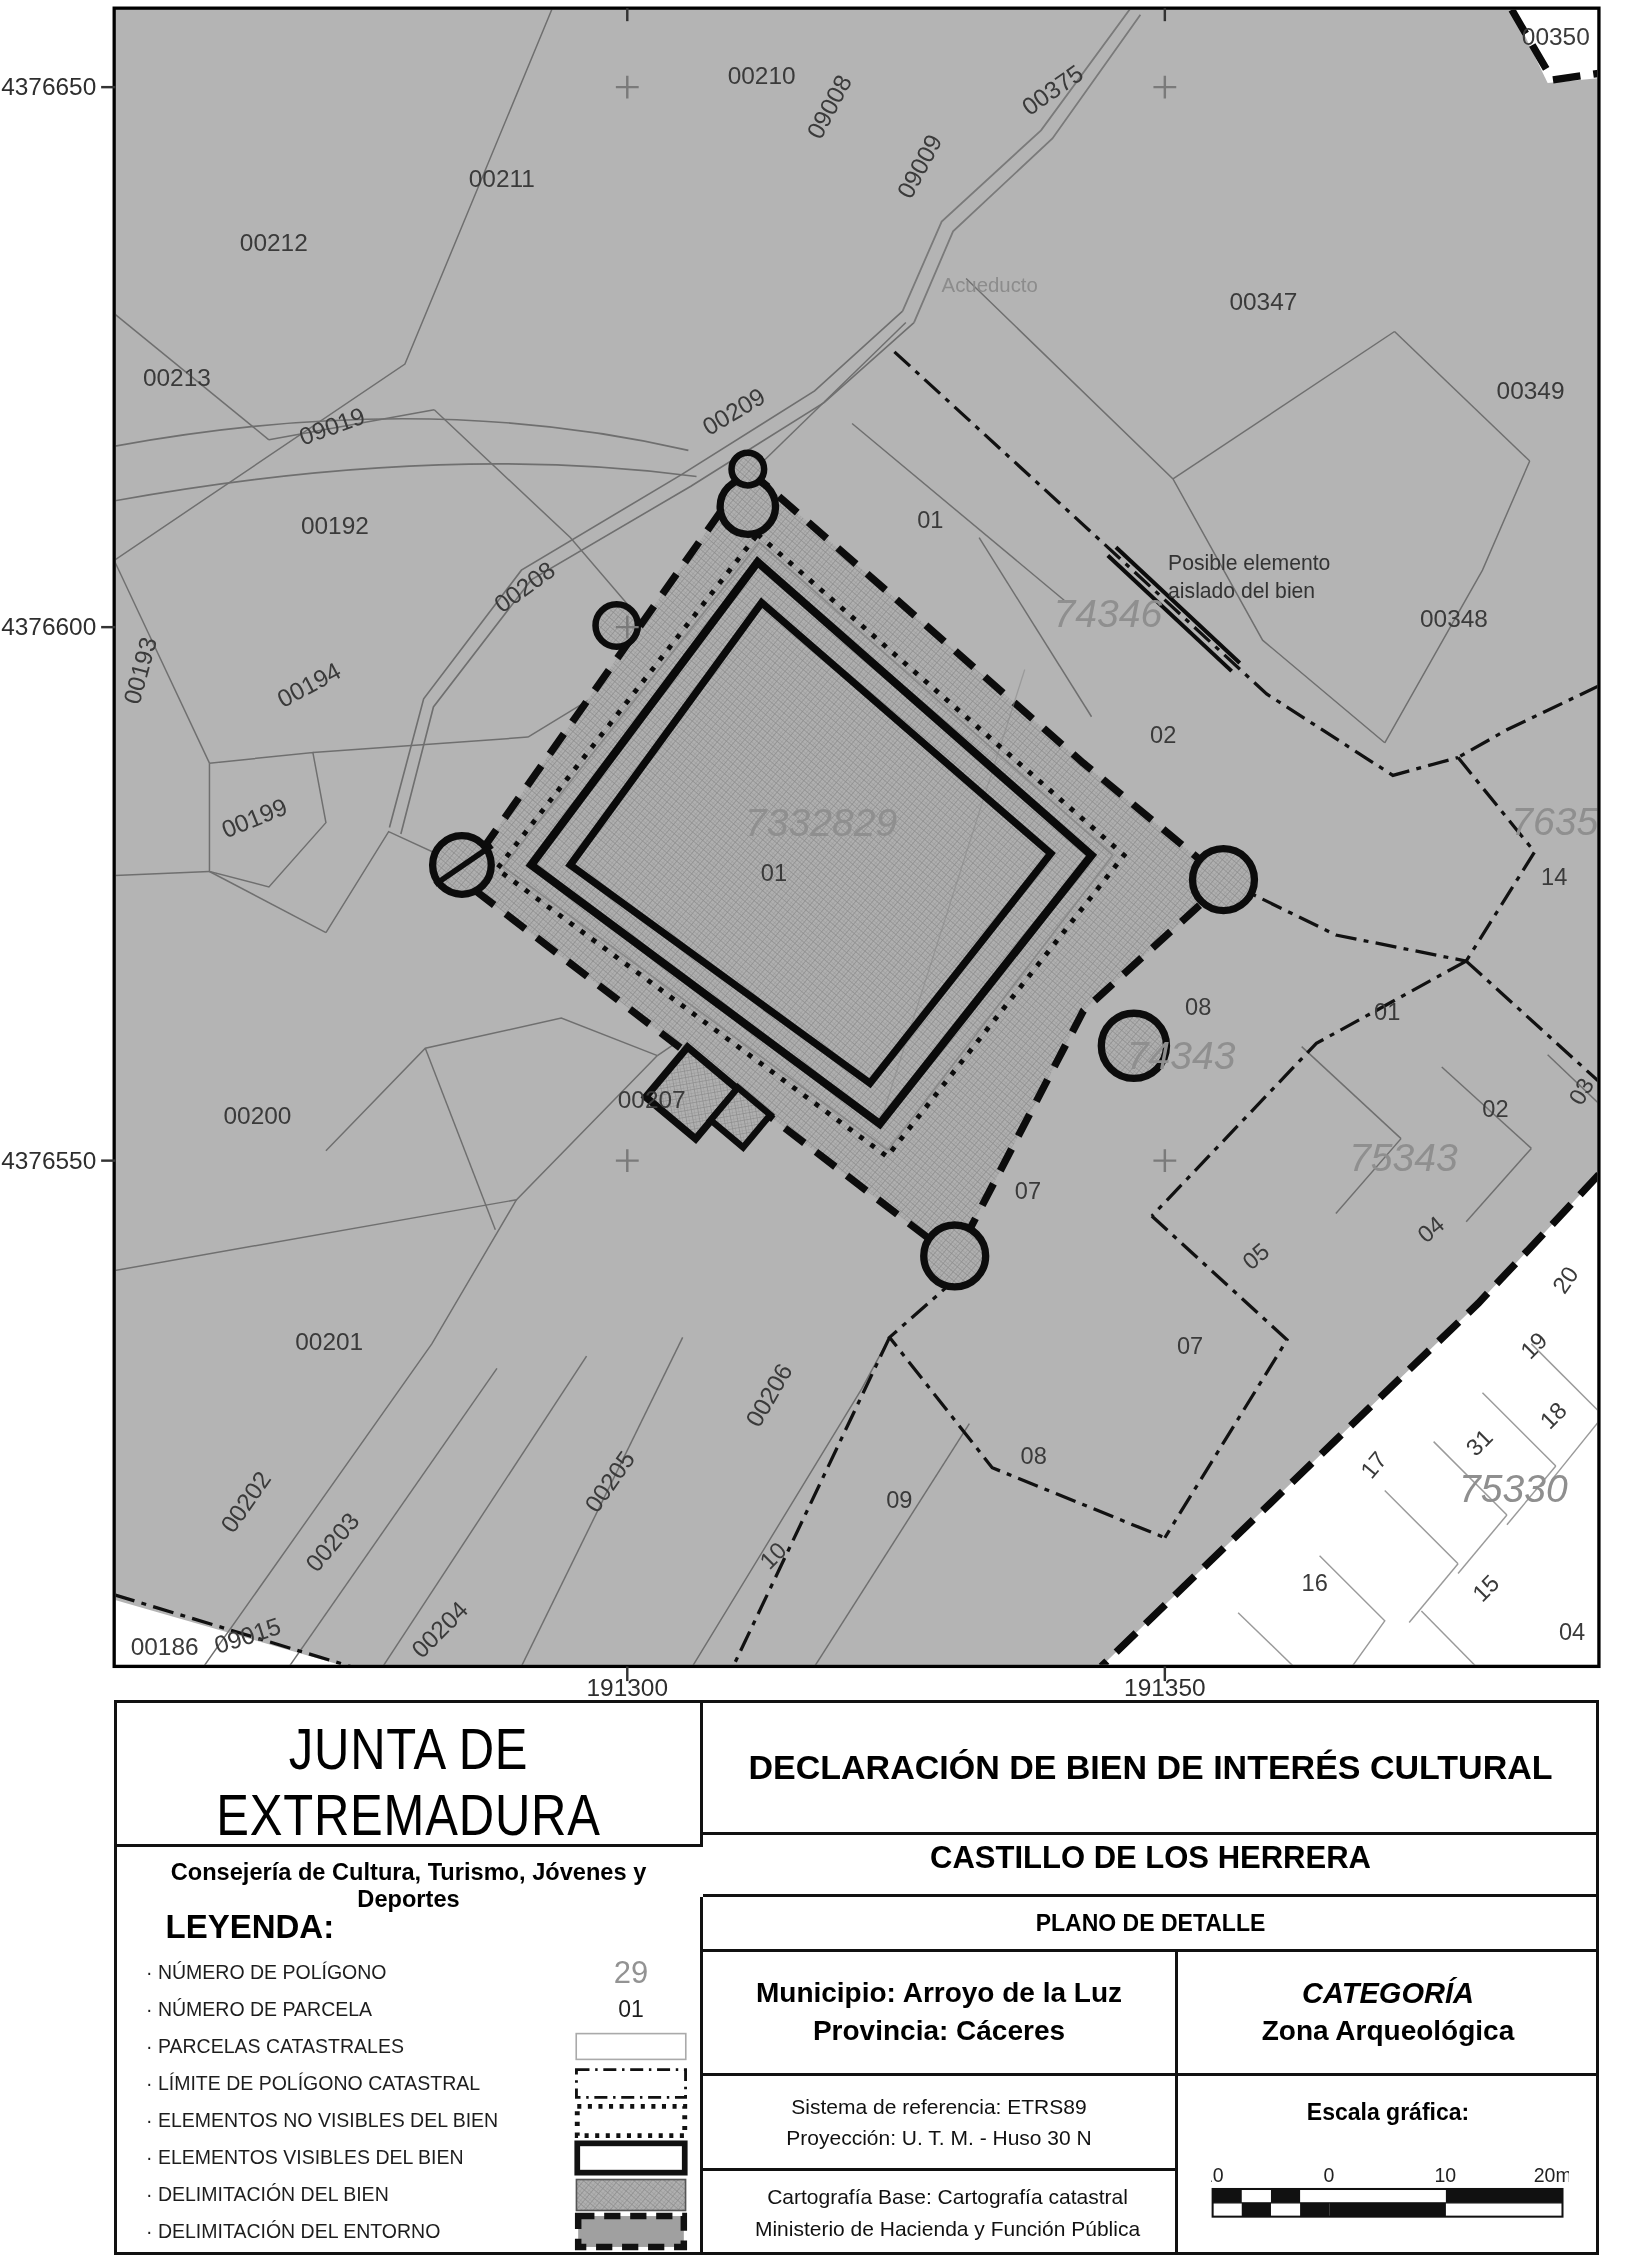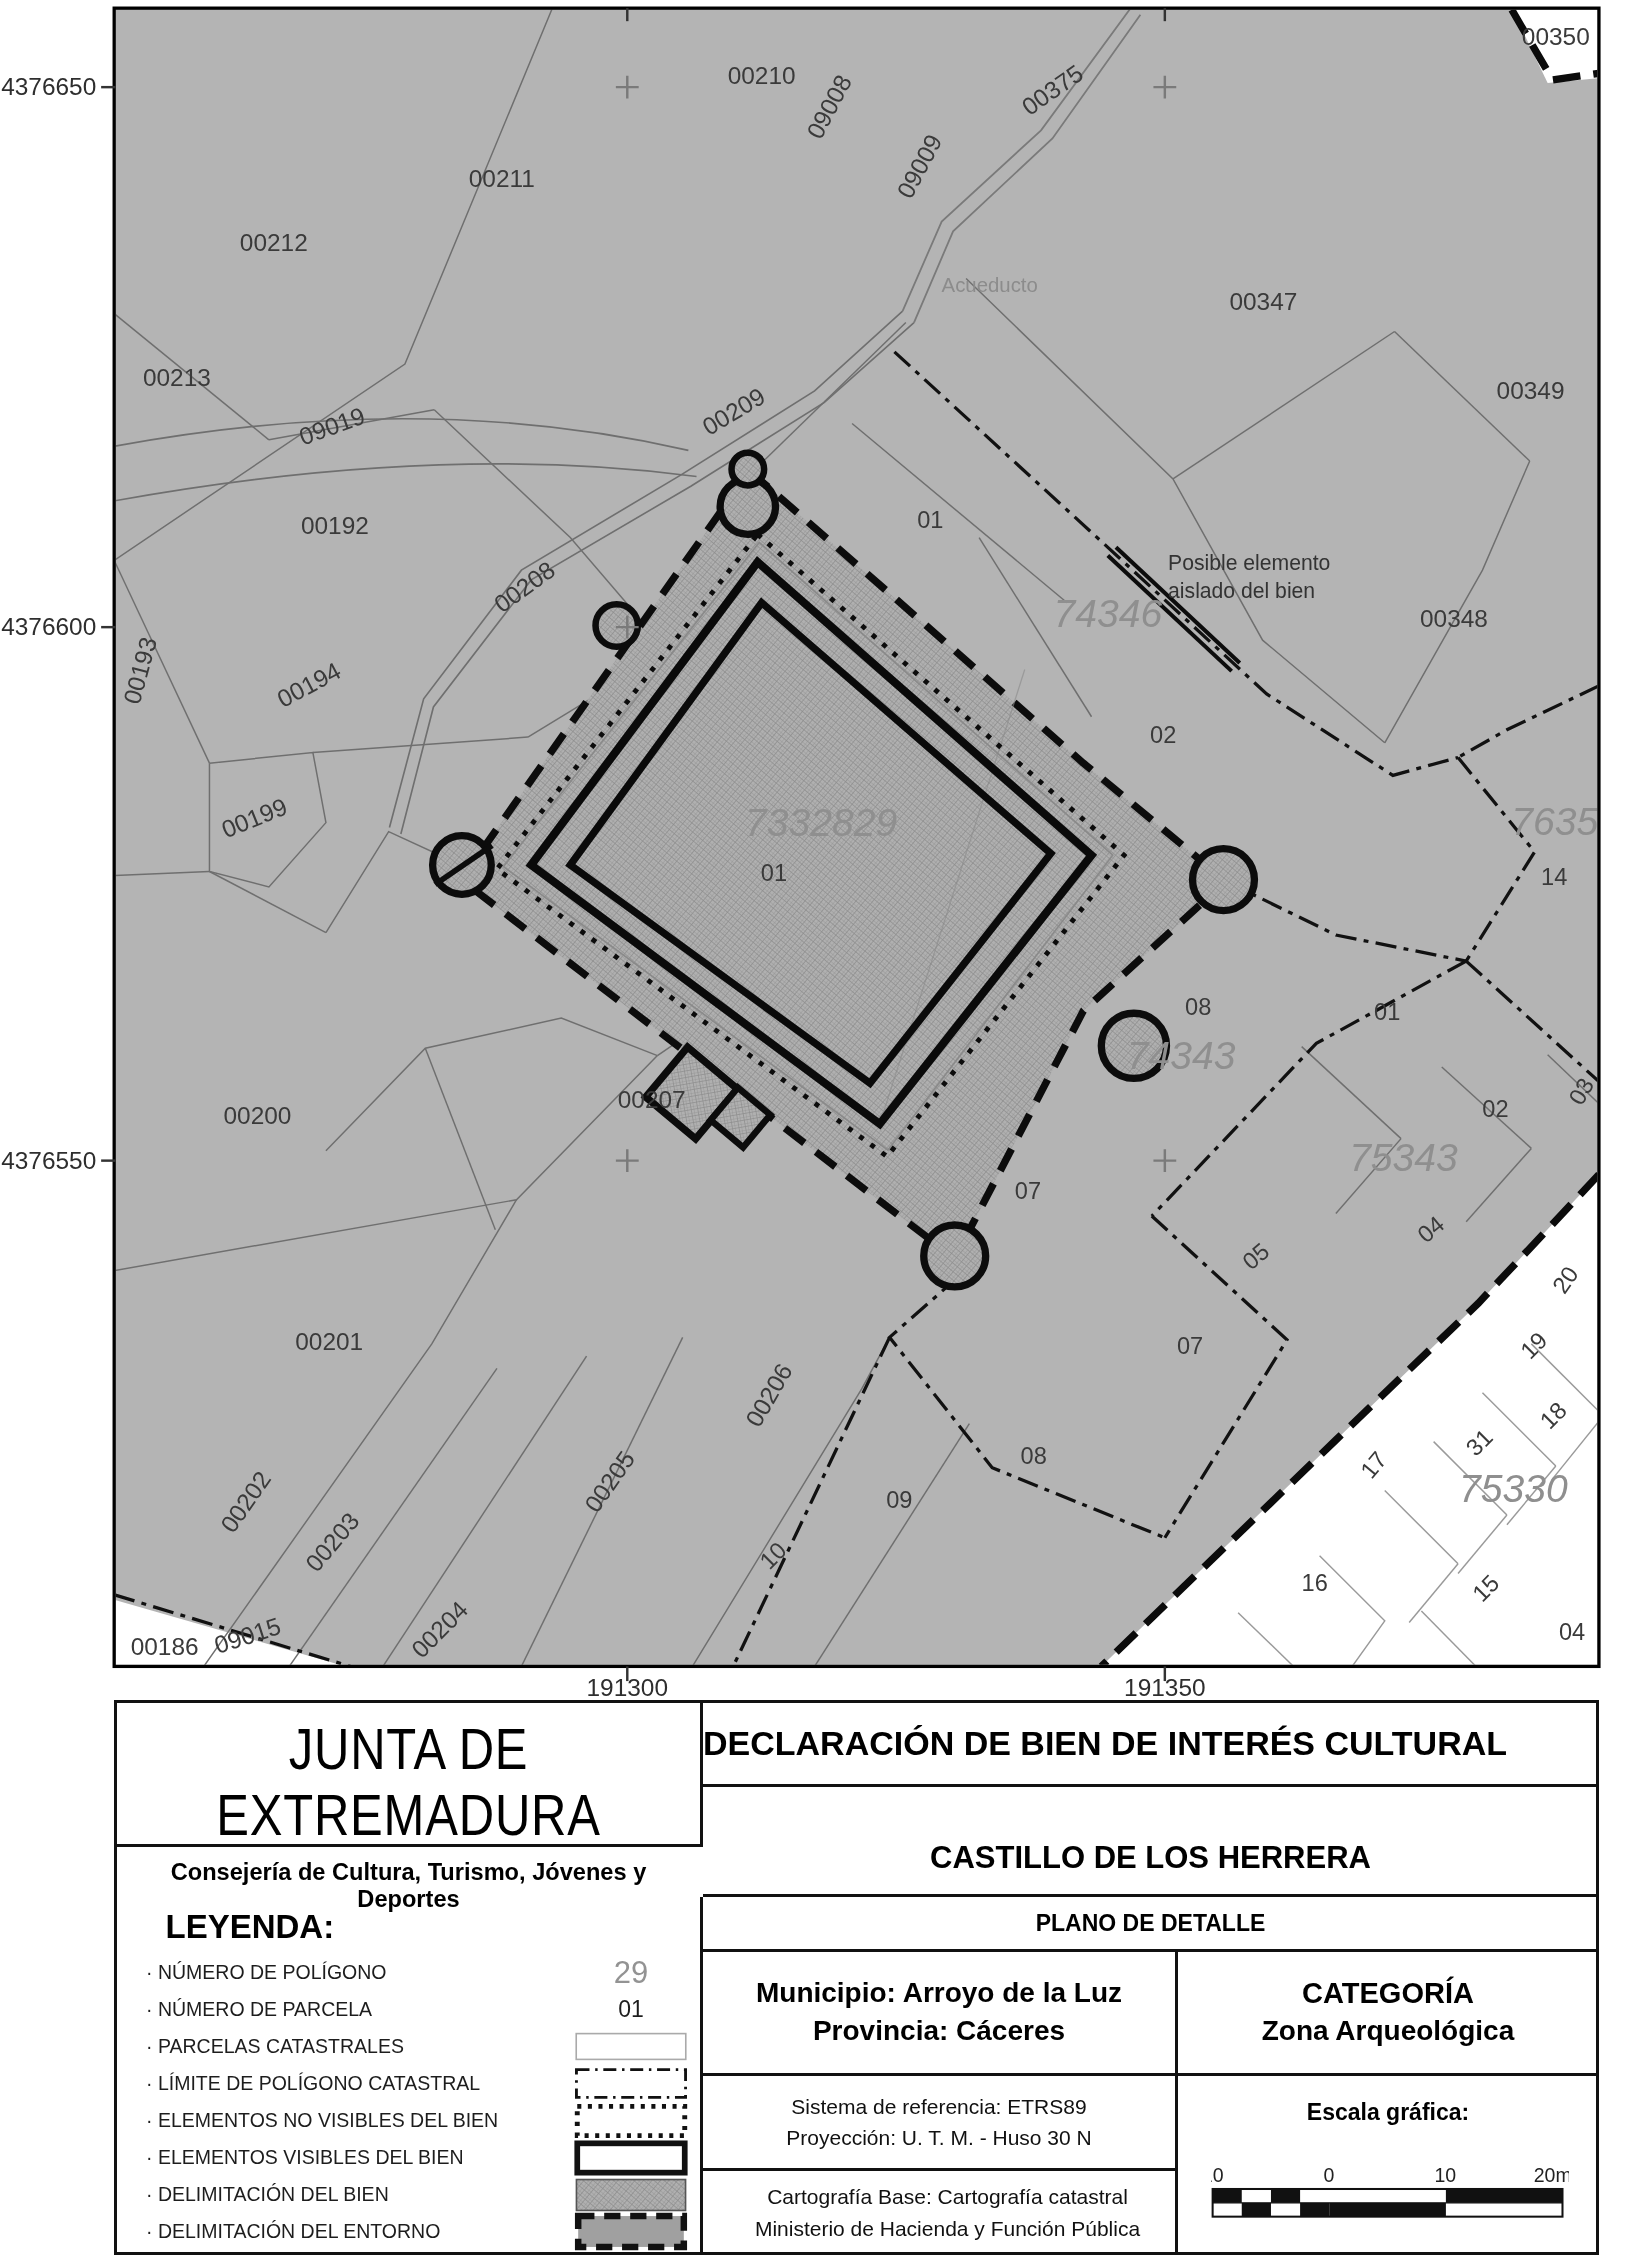--- a/index.html
+++ b/index.html
@@ -26,32 +26,32 @@
       transform:scaleY(1.18);color:#000;}
   .org-sub{font-size:23.6px;font-weight:bold;margin-top:21px;color:#000;}
   .org-dept{font-size:21px;font-style:italic;margin-top:28px;color:#000;}
   .cell-leyenda{left:0;top:194px;width:586px;height:358px;padding:8.1px 0 0 29px;}
   .ley-title{font-size:33px;font-weight:bold;color:#000;margin:3.3px 0 8.1px 19.5px;}
   .ley-row{display:flex;align-items:center;height:37px;}
   .ley-label{flex:1;font-size:19.5px;color:#1d1d1d;white-space:nowrap;}
   .ley-sw{width:138px;display:flex;justify-content:center;align-items:center;}
   .v-pol{font-size:31px;color:#939393;}
   .v-par{font-size:23px;color:#1d1d1d;}
-  .cell-doc{left:586px;top:0;width:895px;height:84px;display:flex;align-items:center;}
+  .cell-doc{left:586px;top:0;width:895px;height:132px;display:flex;align-items:center;justify-content:center;}
   .doc-title{font-size:34px;font-weight:bold;color:#000;}
   .cell-monu{left:586px;top:118px;width:895px;height:76px;display:flex;align-items:center;justify-content:center;}
   .monu{font-size:31px;font-weight:bold;color:#000;}
   .cell-plan{left:586px;top:194px;width:895px;height:55px;display:flex;align-items:center;justify-content:center;}
   .plan{font-size:23px;font-weight:bold;color:#000;}
   .cell-muni{left:586px;top:248px;width:475px;height:125px;display:flex;flex-direction:column;
       align-items:center;justify-content:center;}
   .muni{font-size:28px;font-weight:bold;color:#000;line-height:1.35;}
   .cell-cat{left:1061px;top:248px;width:420px;height:125px;display:flex;flex-direction:column;
       align-items:center;justify-content:center;}
-  .cat-l{font-size:29px;font-weight:bold;color:#000;}
+  .cat-l{font-size:29px;font-weight:bold;color:#000;font-style:italic;}
   .cat-v{font-size:28px;font-weight:bold;color:#000;margin-top:4.9px;}
   .cell-ref{left:586px;top:373px;width:475px;height:95px;display:flex;flex-direction:column;
       align-items:center;justify-content:center;}
   .refline{font-size:21px;color:#111;line-height:1.5;}
   .cell-carto{left:586px;top:468px;width:475px;height:83px;display:flex;flex-direction:column;
       align-items:center;justify-content:center;padding-left:17px;}
   .cell-escala{left:1061px;top:373px;width:420px;height:178px;}
   .esc-label{font-size:23px;font-weight:bold;color:#000;text-align:center;margin-top:23px;}
   .scalebar-wrap{position:absolute;left:33px;top:90px;}
 </style>

